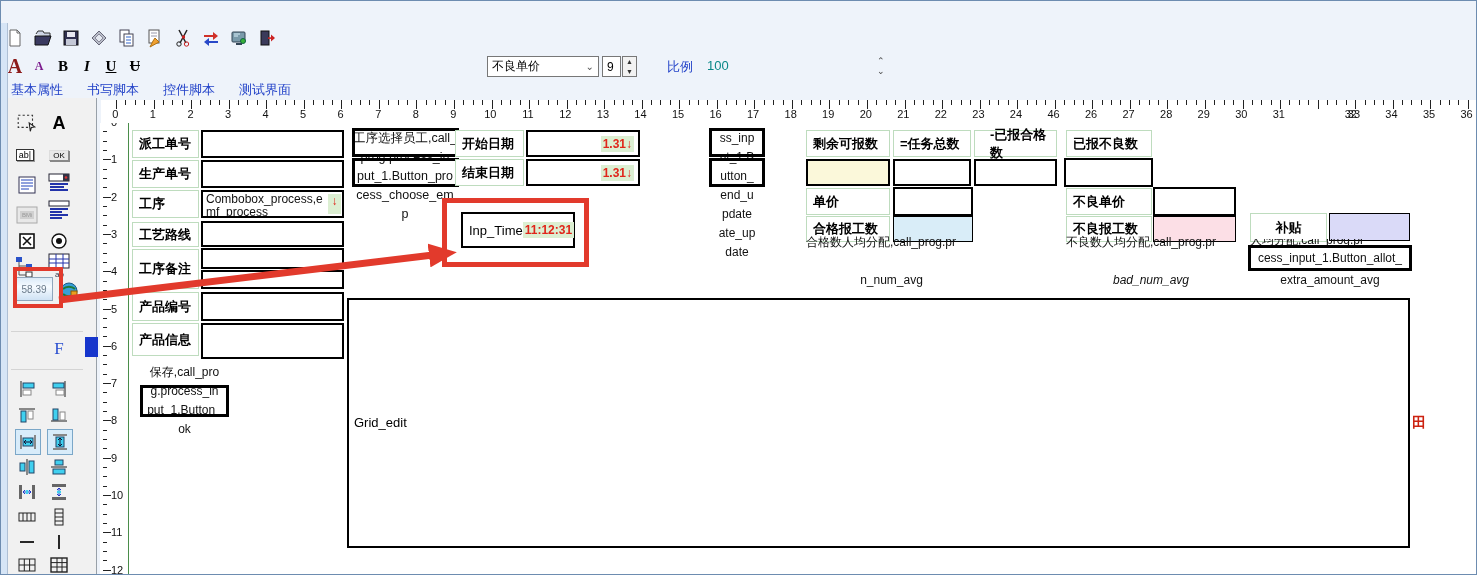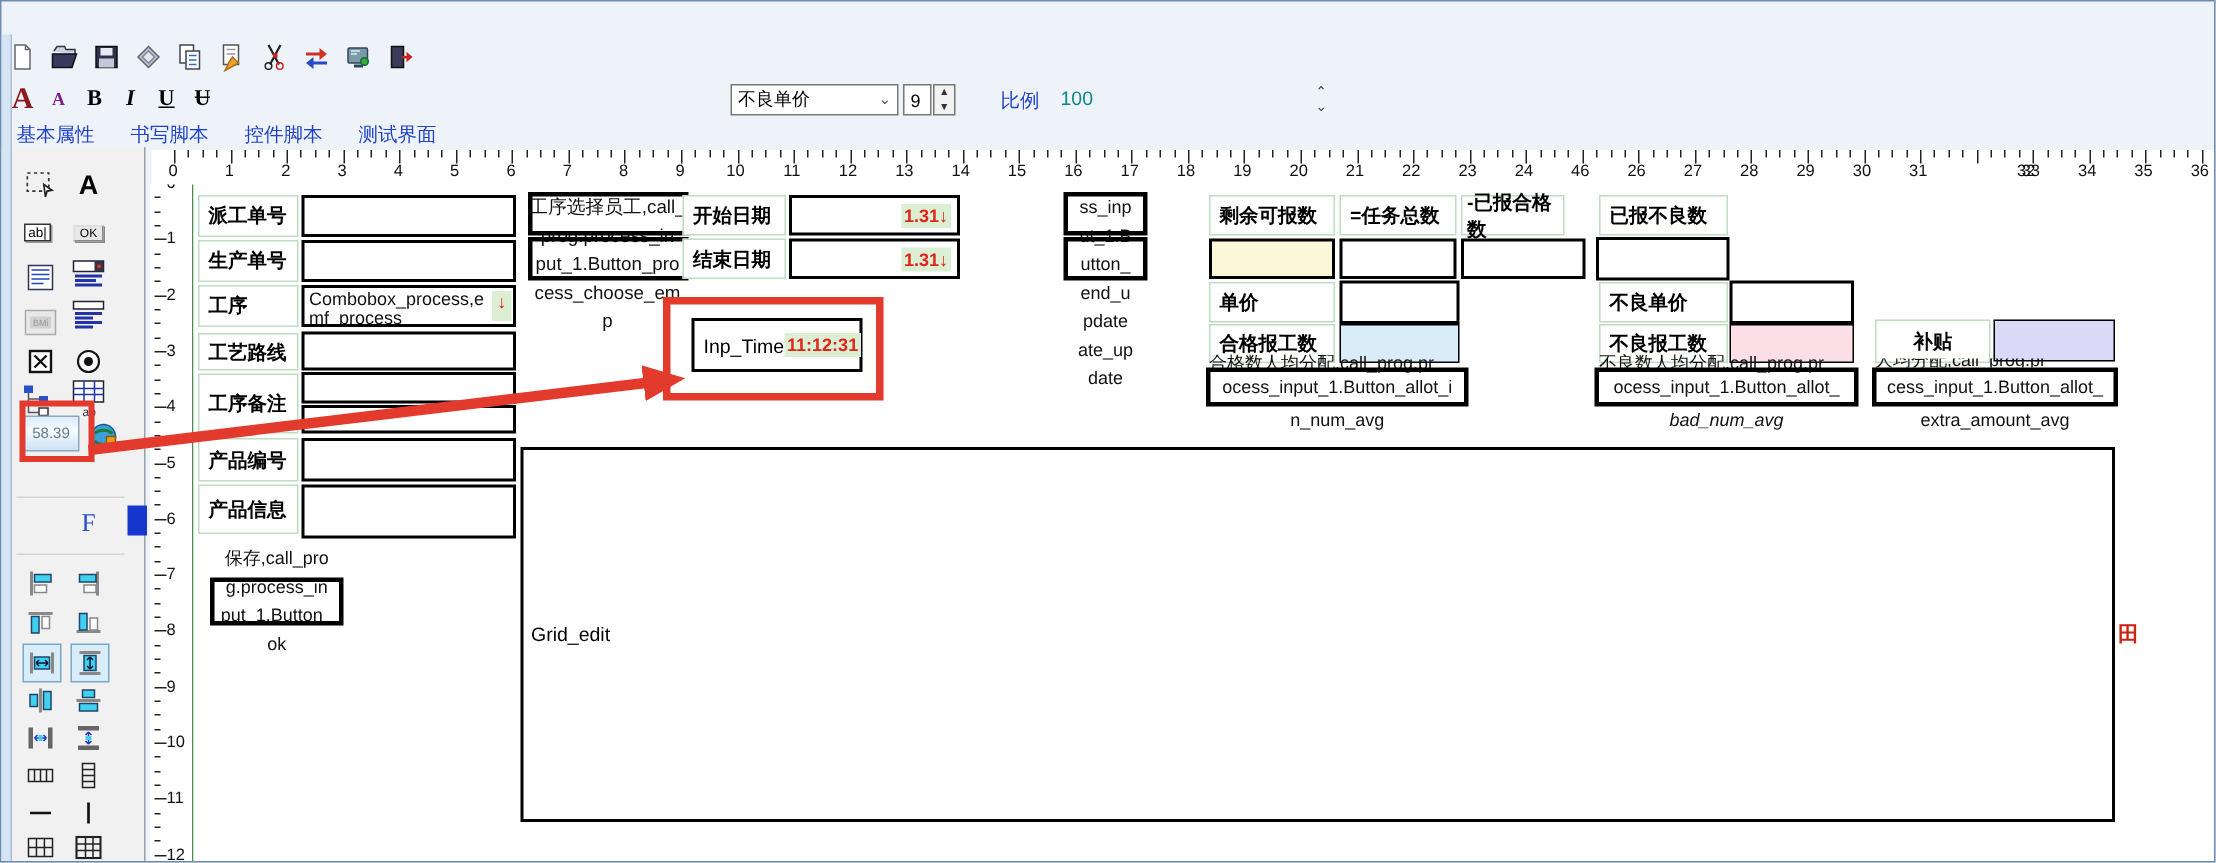--- a/index.html
+++ b/index.html
@@ -634,40 +634,38 @@
   </div>
 
   <div class="abs code cent" style="left:706px;top:128px;width:60px;line-height:19px;">
     <span>ss_inp</span><br><span>ut_1.B</span><br><span>utton_</span><br><span>end_u</span><br><span>pdate</span><br><span>ate_up</span><br><span>date</span>
   </div>
   <div class="abs btn3" style="left:708px;top:127px;width:56px;height:29px;"></div>
   <div class="abs btn3" style="left:708px;top:157px;width:56px;height:29px;"></div>
 
   <div class="abs lbl" style="left:805px;top:129px;width:84px;height:27px;">剩余可报数</div>
   <div class="abs lbl" style="left:892px;top:129px;width:78px;height:27px;">=任务总数</div>
-  <div class="abs lbl" style="left:973px;top:129px;width:69px;height:27px;padding-left:3px;">-已报合格数</div>
+  <div class="abs lbl" style="left:973px;top:129px;width:83px;height:27px;padding-left:15px;">-已报合格数</div>
   <div class="abs inp" style="left:805px;top:158px;width:84px;height:27px;background:#fbf8da;"></div>
   <div class="abs inp" style="left:892px;top:158px;width:78px;height:27px;"></div>
   <div class="abs inp" style="left:973px;top:158px;width:83px;height:27px;"></div>
   <div class="abs lbl" style="left:805px;top:187px;width:84px;height:27px;">单价</div>
   <div class="abs inp" style="left:892px;top:186px;width:80px;height:29px;"></div>
   <div class="abs lbl" style="left:805px;top:215px;width:84px;height:26px;">合格报工数</div>
   <div class="abs inp" style="left:892px;top:215px;width:80px;height:26px;border-width:1.5px;background:#d9edf8;"></div>
   <div class="abs note" style="left:805px;top:233px;width:172px;">合格数人均分配,call_prog.pr</div>
-  <div class="abs btn3 code cent" style="left:803px;top:244px;width:175px;height:26px;line-height:20px;">ocess_input_1.Button_allot_i</div>
   <div class="abs name" style="left:803px;top:272px;width:175px;">n_num_avg</div>
 
   <div class="abs lbl" style="left:1065px;top:129px;width:86px;height:27px;">已报不良数</div>
   <div class="abs inp" style="left:1063px;top:157px;width:89px;height:29px;"></div>
   <div class="abs lbl" style="left:1065px;top:187px;width:86px;height:27px;">不良单价</div>
   <div class="abs inp" style="left:1152px;top:186px;width:83px;height:29px;"></div>
   <div class="abs lbl" style="left:1065px;top:215px;width:86px;height:26px;">不良报工数</div>
   <div class="abs inp" style="left:1152px;top:215px;width:83px;height:26px;border-width:1.5px;background:#fcdfe6;"></div>
   <div class="abs note" style="left:1065px;top:233px;width:172px;">不良数人均分配,call_prog.pr</div>
-  <div class="abs btn3 code cent" style="left:1062px;top:244px;width:176px;height:26px;line-height:20px;">ocess_input_1.Button_allot_</div>
   <div class="abs name" style="left:1062px;top:272px;width:176px;font-style:italic;">bad_num_avg</div>
 
   <div class="abs lbl" style="left:1249px;top:212px;width:77px;height:29px;justify-content:center;padding-left:0;">补贴</div>
   <div class="abs" style="left:1328px;top:212px;width:81px;height:28px;border:1.5px solid #000;background:#dadaf8;"></div>
   <div class="abs note" style="left:1249px;top:238px;width:158px;height:6px;"><span style="position:relative;top:-7px;">人均分配,call_prog.pr</span></div>
   <div class="abs btn3 code cent" style="left:1247px;top:244px;width:164px;height:26px;line-height:20px;">cess_input_1.Button_allot_</div>
   <div class="abs name" style="left:1247px;top:272px;width:164px;">extra_amount_avg</div>
 
   <div class="abs" style="left:346px;top:297px;width:1063px;height:250px;border:2px solid #000;background:#fff;">
     <span style="position:absolute;left:5px;top:115px;font-size:13px;">Grid_edit</span>

